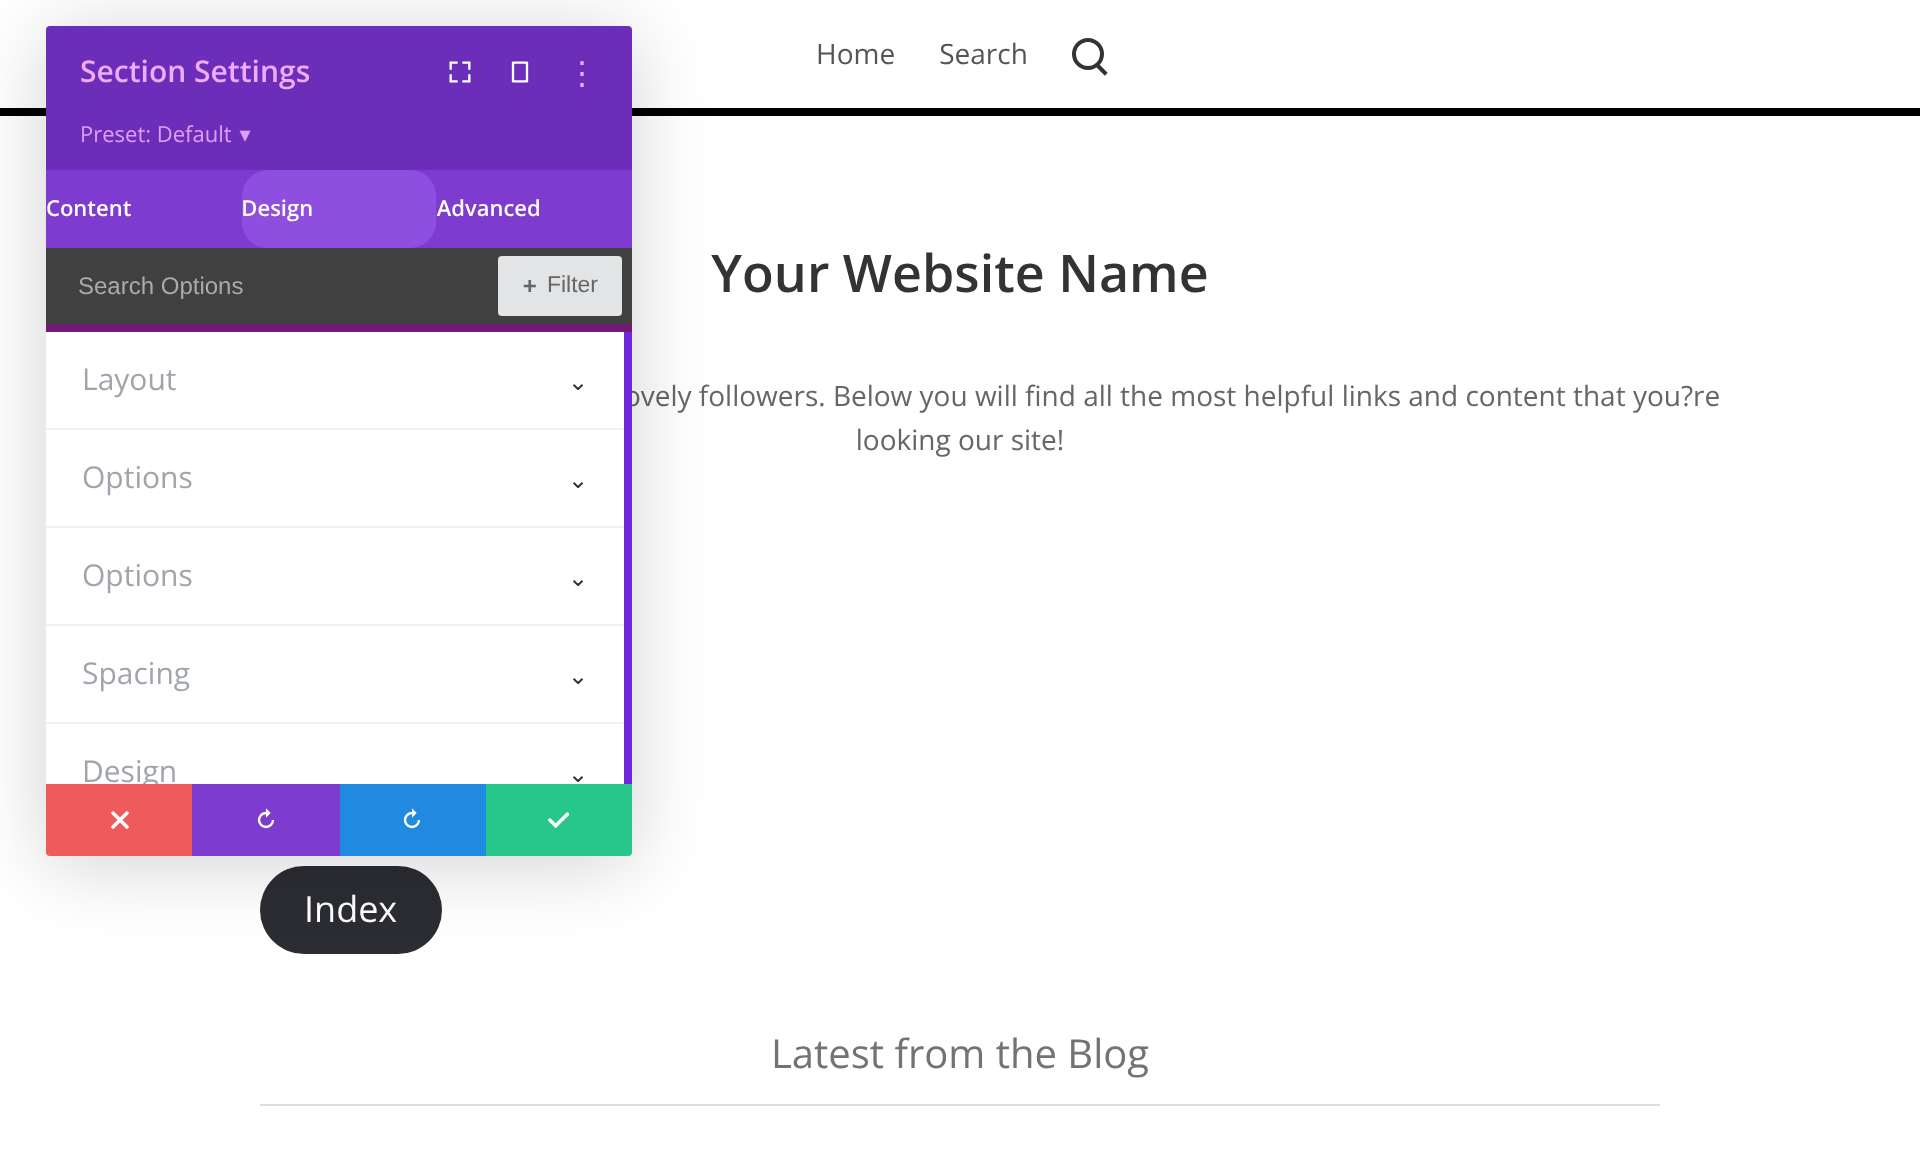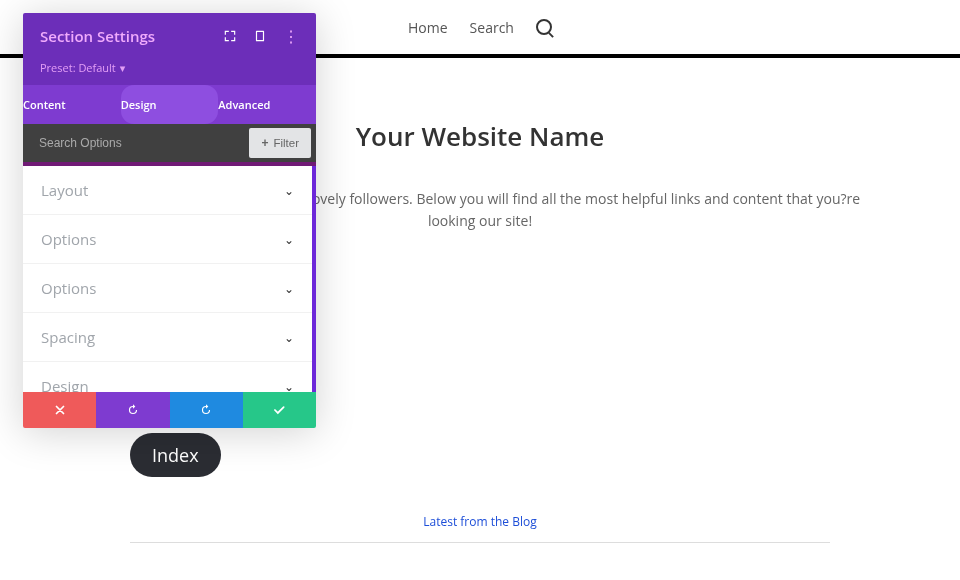--- a/index.html
+++ b/index.html
@@ -66,21 +66,21 @@
     .pill-button {
       display: inline-block;
       background: #2b2d33;
       color: #fff;
       padding: 10px 22px;
       border-radius: 25px;
       font-size: 18px;
       cursor: pointer;
     }
     .index-btn-wrap { text-align: left; margin-left: 90px; margin-bottom: 36px; margin-top: 200px; }
-    .section-heading { font-size: 12px; color: #1d4ed8; margin-bottom: 12px; font-weight: 400; }
+    .section-heading { font-size: 20px; color: #737373; margin-bottom: 12px; font-weight: 400; }
     .divider-line { border: none; border-top: 1px solid #ddd; margin: 0 90px 40px; }
 
     
     .settings-panel {
       position: absolute;
       top: 13px; left: 23px;
       width: 293px;
       background: #fff;
       box-shadow: 0 4px 40px rgba(0,0,0,0.18);
       border-radius: 2px;

